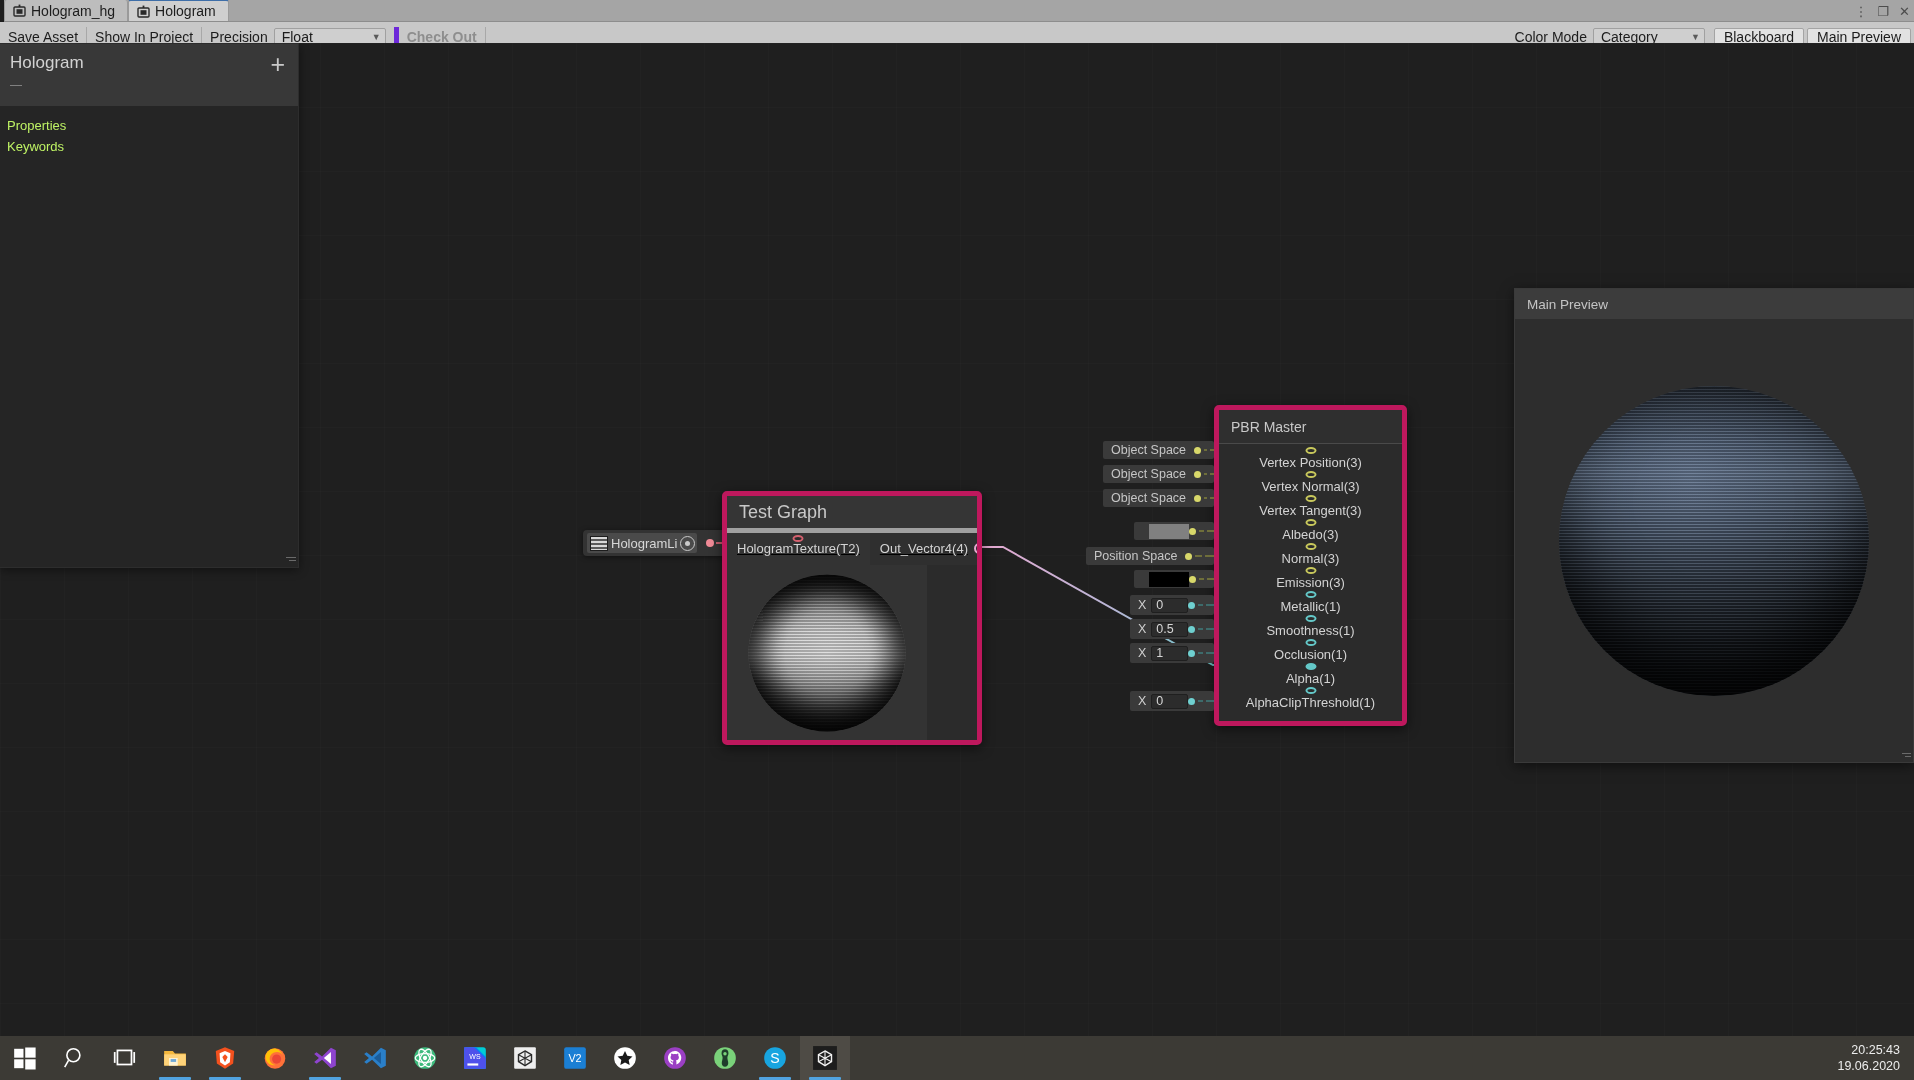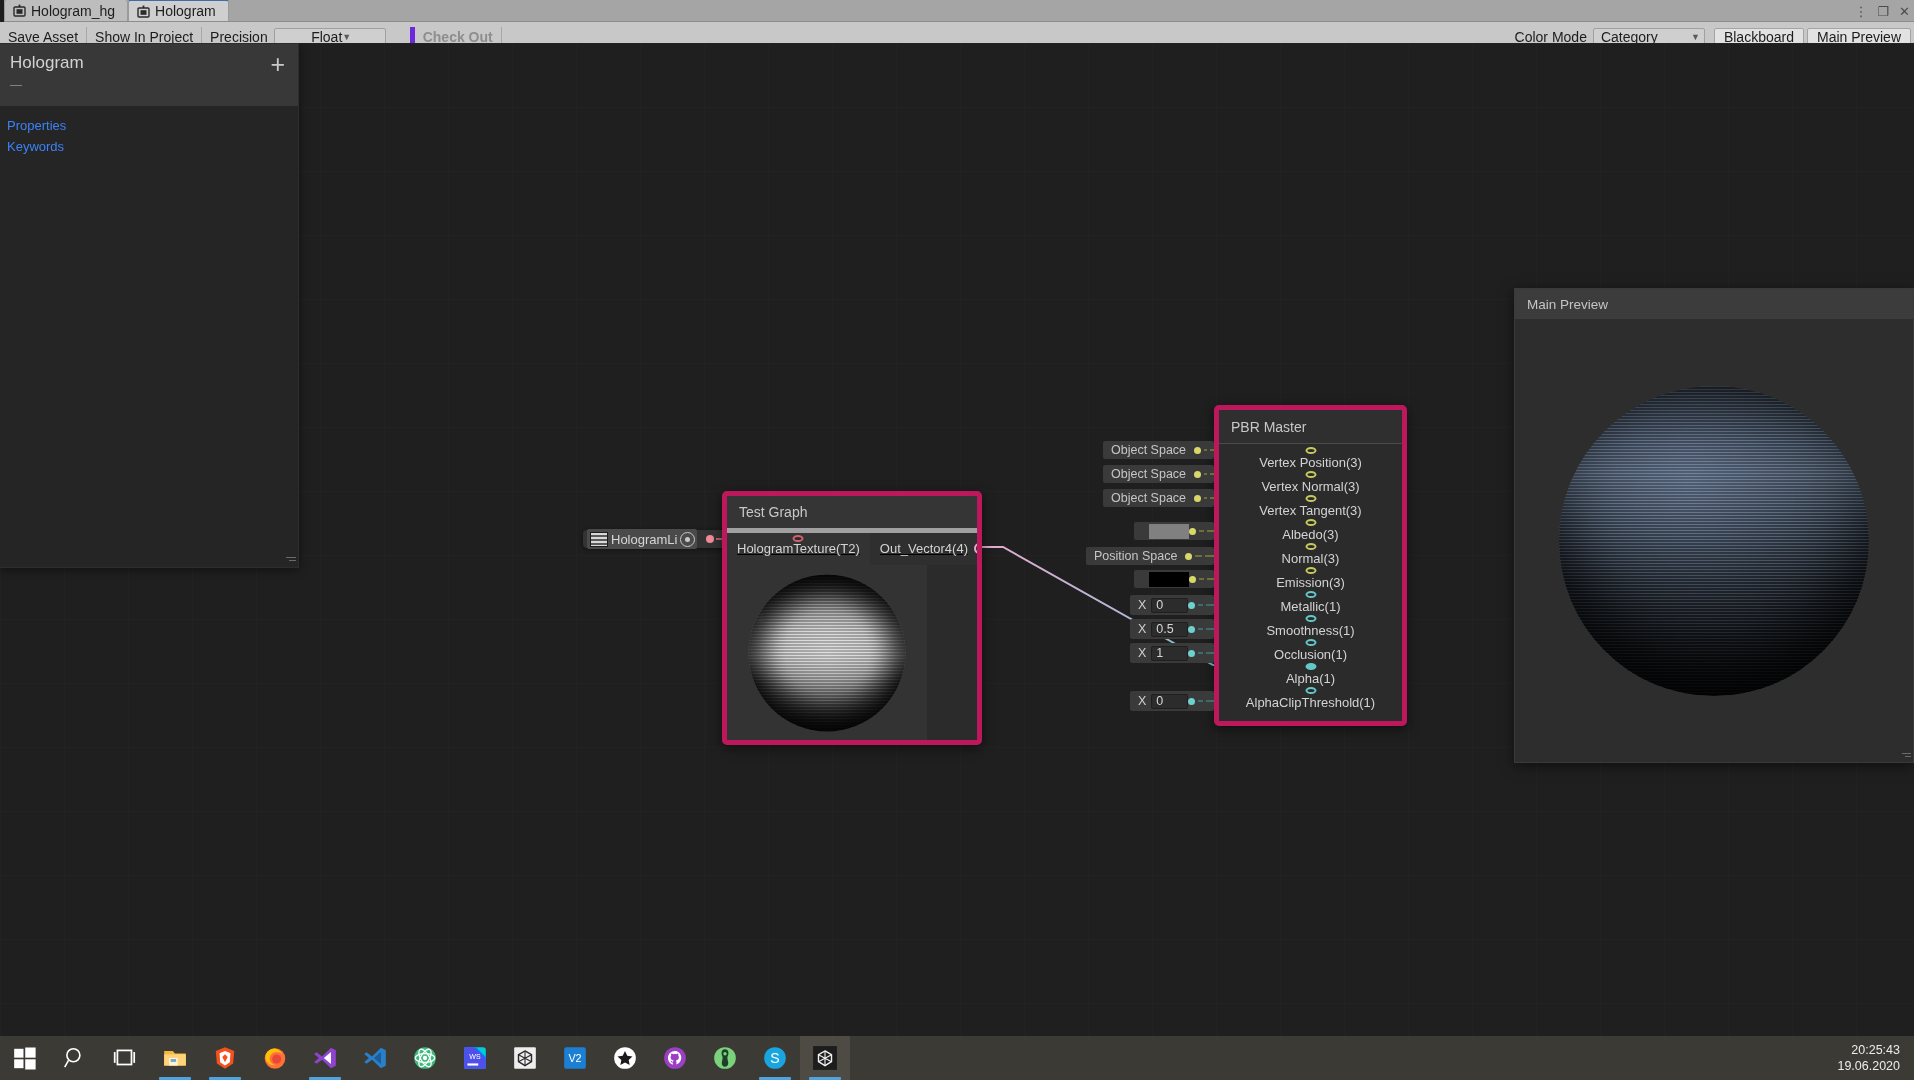--- a/index.html
+++ b/index.html
@@ -100,34 +100,34 @@
   .bb-title { font-size: 17px; color: #d2d2d2; }
   .bb-subtitle {
     font-size: 12px; color: #8a8a8a; margin-top: 5px; letter-spacing: 0.5px;
   }
   .bb-add {
     position: absolute; right: 13px; top: 9px;
     font-size: 25px; line-height: 22px; color: #c9c9c9; font-weight: 300;
   }
   .bb-body { padding: 9px 0 0 5px; }
   .bb-row {
-    font-size: 13px; color: #3b82f6; padding: 3px 0 3px 2px;
+    font-size: 13px; color: #bef264; padding: 3px 0 3px 2px;
   }
   .bb-resize {
     position: absolute; right: 2px; bottom: 2px;
     width: 10px; height: 10px;
   }
   .bb-resize i { display:block; height:1px; background:#6a6a6a; margin-top:2px; }
   .bb-resize i:nth-child(1){ width:10px; }
   .bb-resize i:nth-child(2){ width:7px; margin-left:3px; }
 
   
   .prop-node {
     position: absolute; left: 583px; top: 487px;
-    height: 18px; display: flex; align-items: center;
+    height: 26px; display: flex; align-items: center;
     background: #333333; border-radius: 4px;
     padding: 0 3px 0 4px;
     box-shadow: 0 1px 5px rgba(0,0,0,0.5);
   }
   .prop-chip {
     display: flex; align-items: center; gap: 3px;
     background: #4a4a4a; border-radius: 2px;
     height: 20px; padding: 0 2px 0 3px;
   }
   .prop-swatch {
@@ -159,21 +159,21 @@
     position: absolute;
     background: #2b2b2b;
     border-radius: 5px;
     box-shadow: 0 3px 12px rgba(0,0,0,0.55);
     border: 5px solid #be185d;
     overflow: hidden;
   }
   #test-graph-node { left: 722px; top: 448px; width: 260px; }
   .node-title {
     height: 31px; display:flex; align-items:center;
-    padding: 16px 12px; font-size: 14px; color: #c8c8c8;
+    padding: 16px 12px; font-size: 18px; color: #c8c8c8;
     background: #353535;
   }
   .node-accent { height: 5px; background: #a0a0a0; }
   .node-ports {
     display: flex; justify-content: space-between; align-items: stretch;
     background: #2f2f2f; position: relative; text-decoration: underline;
   }
   .port-in, .port-out {
     display: flex; align-items: center; gap: 6px;
     padding: 8px 10px 9px 10px;
@@ -365,21 +365,21 @@
     <span>⋮</span>
     <span>❐</span>
     <span>✕</span>
   </div>
 </div>
 
 <div class="toolbar">
   <div class="tb-btn">Save Asset</div>
   <div class="tb-btn">Show In Project</div>
   <div class="tb-label">Precision</div>
-  <div class="tb-dropdown" style="margin-right:24px;justify-content:center;">
+  <div class="tb-dropdown" style="margin-right:8px;">
     <span>Float</span>
     <span class="caret">▼</span>
   </div>
   <div class="tb-btn disabled sep-left">Check Out</div>
 
   <div class="tb-right">
     <div class="tb-label">Color Mode</div>
     <div class="tb-dropdown" style="margin-right:9px;">
       <span>Category</span>
       <span class="caret">▼</span>

